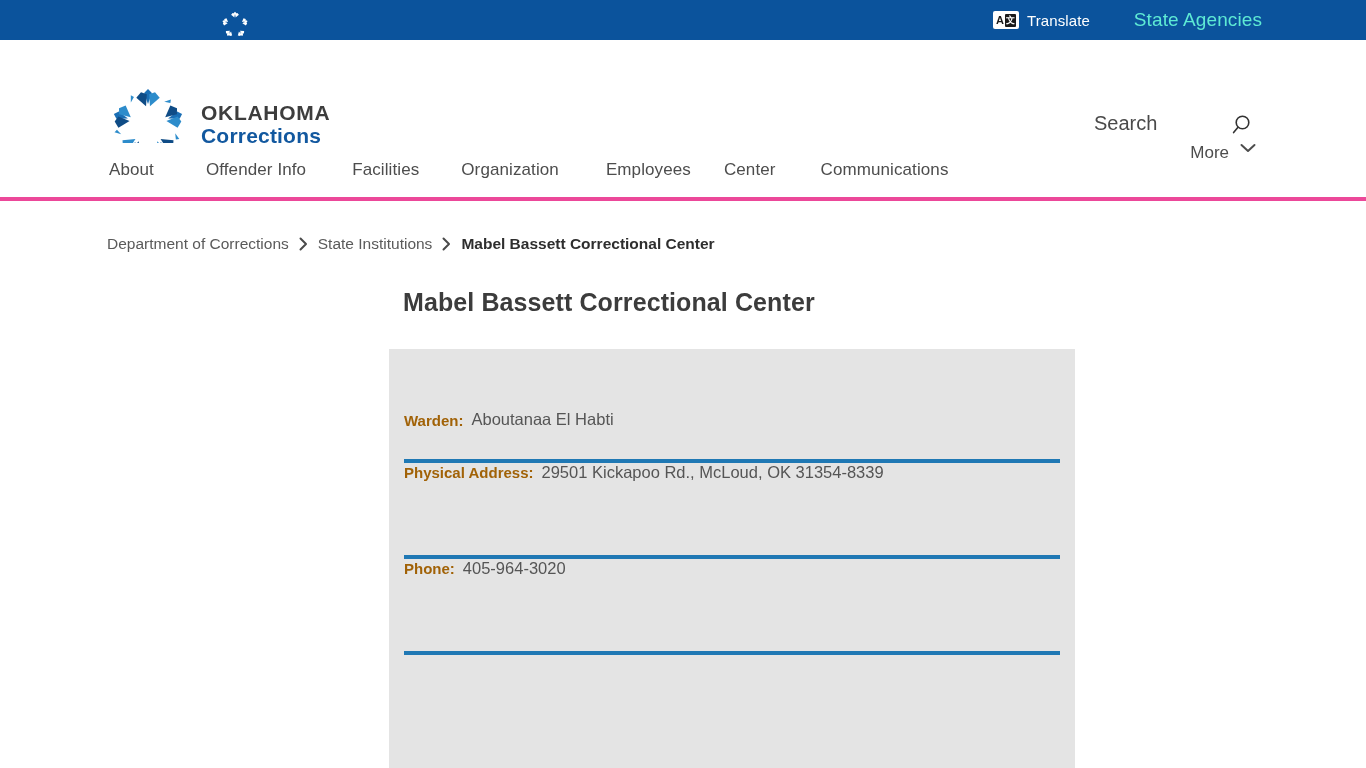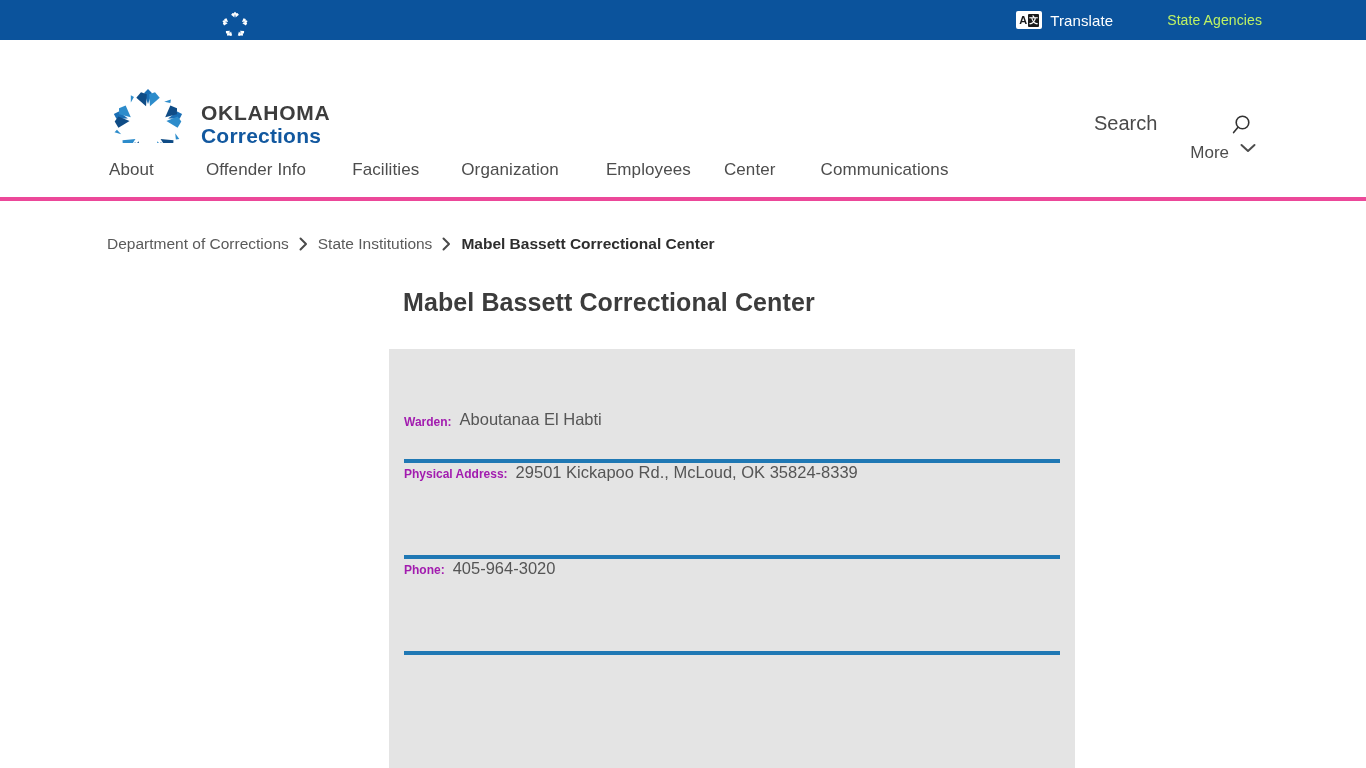--- a/index.html
+++ b/index.html
@@ -73,26 +73,25 @@
     align-items: center;
     justify-content: center;
     width: 11px;
     height: 13px;
     background: #1a1a1a;
     color: #ffffff;
     font-size: 9px;
     border-radius: 1px;
   }
   .state-agencies-link {
-    color: #bef264;
-    font-size: 14px;
+    color: #5eead4;
+    font-size: 19px;
     text-decoration: none;
     cursor: pointer;
     letter-spacing: 0.1px;
-    margin-left: 10px;
   }
 
   
   .site-header {
     width: 100%;
     height: 103px;
     background: #ffffff;
     position: relative;
   }
   .brand {
@@ -251,23 +250,23 @@
   }
   .info-row {
     padding: 0 0 0 0;
     display: flex;
     align-items: baseline;
     gap: 8px;
     height: 92px;
   }
   .info-row.first { height: 110px; align-items: flex-end; padding-bottom: 30px; }
   .info-label {
-    font-size: 12px;
-    font-weight: bold;
-    color: #a21caf;
+    font-size: 15px;
+    font-weight: bold;
+    color: #a16207;
     white-space: nowrap;
   }
   .info-value {
     font-size: 16.5px;
     color: #555555;
     white-space: nowrap;
   }
   .divider {
     height: 4px;
     background: #1f78b4;
@@ -421,21 +420,21 @@
       <span class="info-label">Warden:</span>
       <span class="info-value">Aboutanaa El Habti</span>
     </div>
   </div>
 
   <div class="divider"></div>
 
   <div class="info-rows">
     <div class="info-row">
       <span class="info-label">Physical Address:</span>
-      <span class="info-value">29501 Kickapoo Rd., McLoud, OK 35824-8339</span>
+      <span class="info-value">29501 Kickapoo Rd., McLoud, OK 31354-8339</span>
     </div>
   </div>
 
   <div class="divider"></div>
 
   <div class="info-rows">
     <div class="info-row">
       <span class="info-label">Phone:</span>
       <span class="info-value">405-964-3020</span>
     </div>

